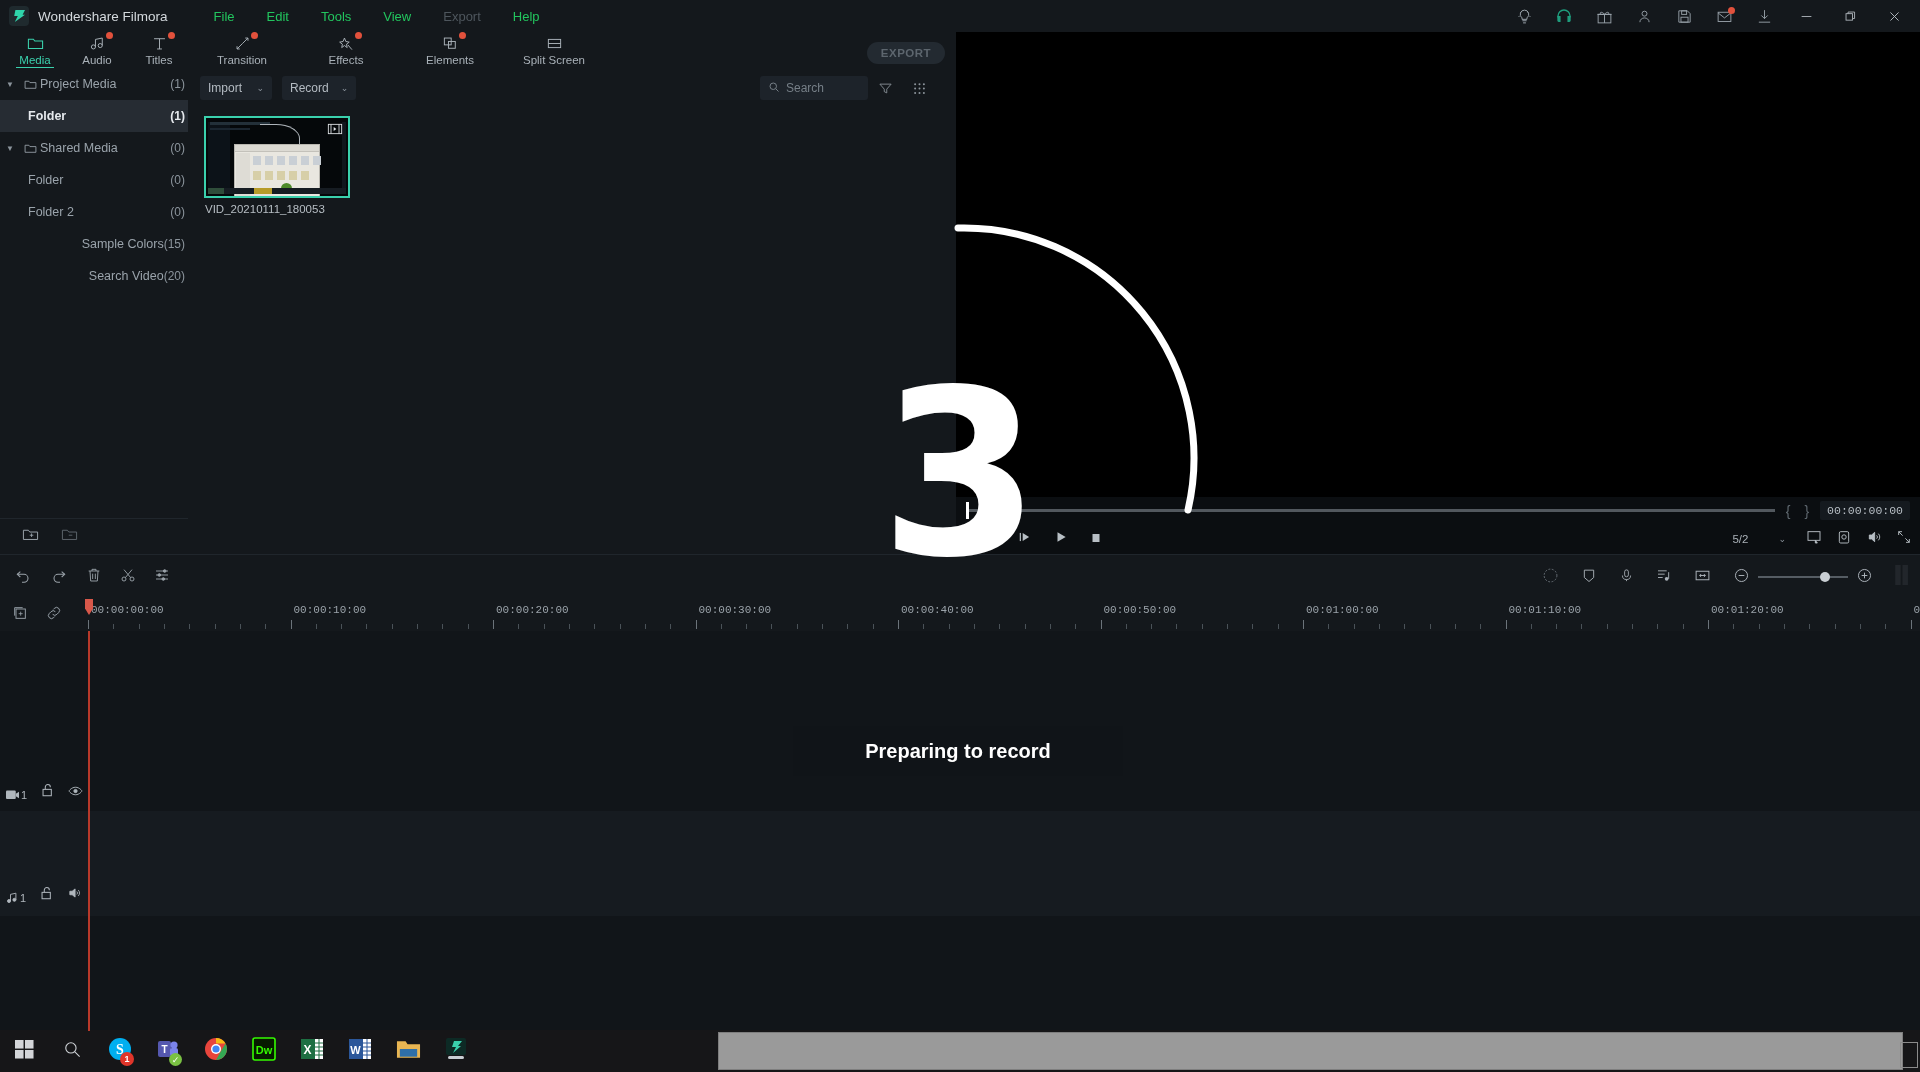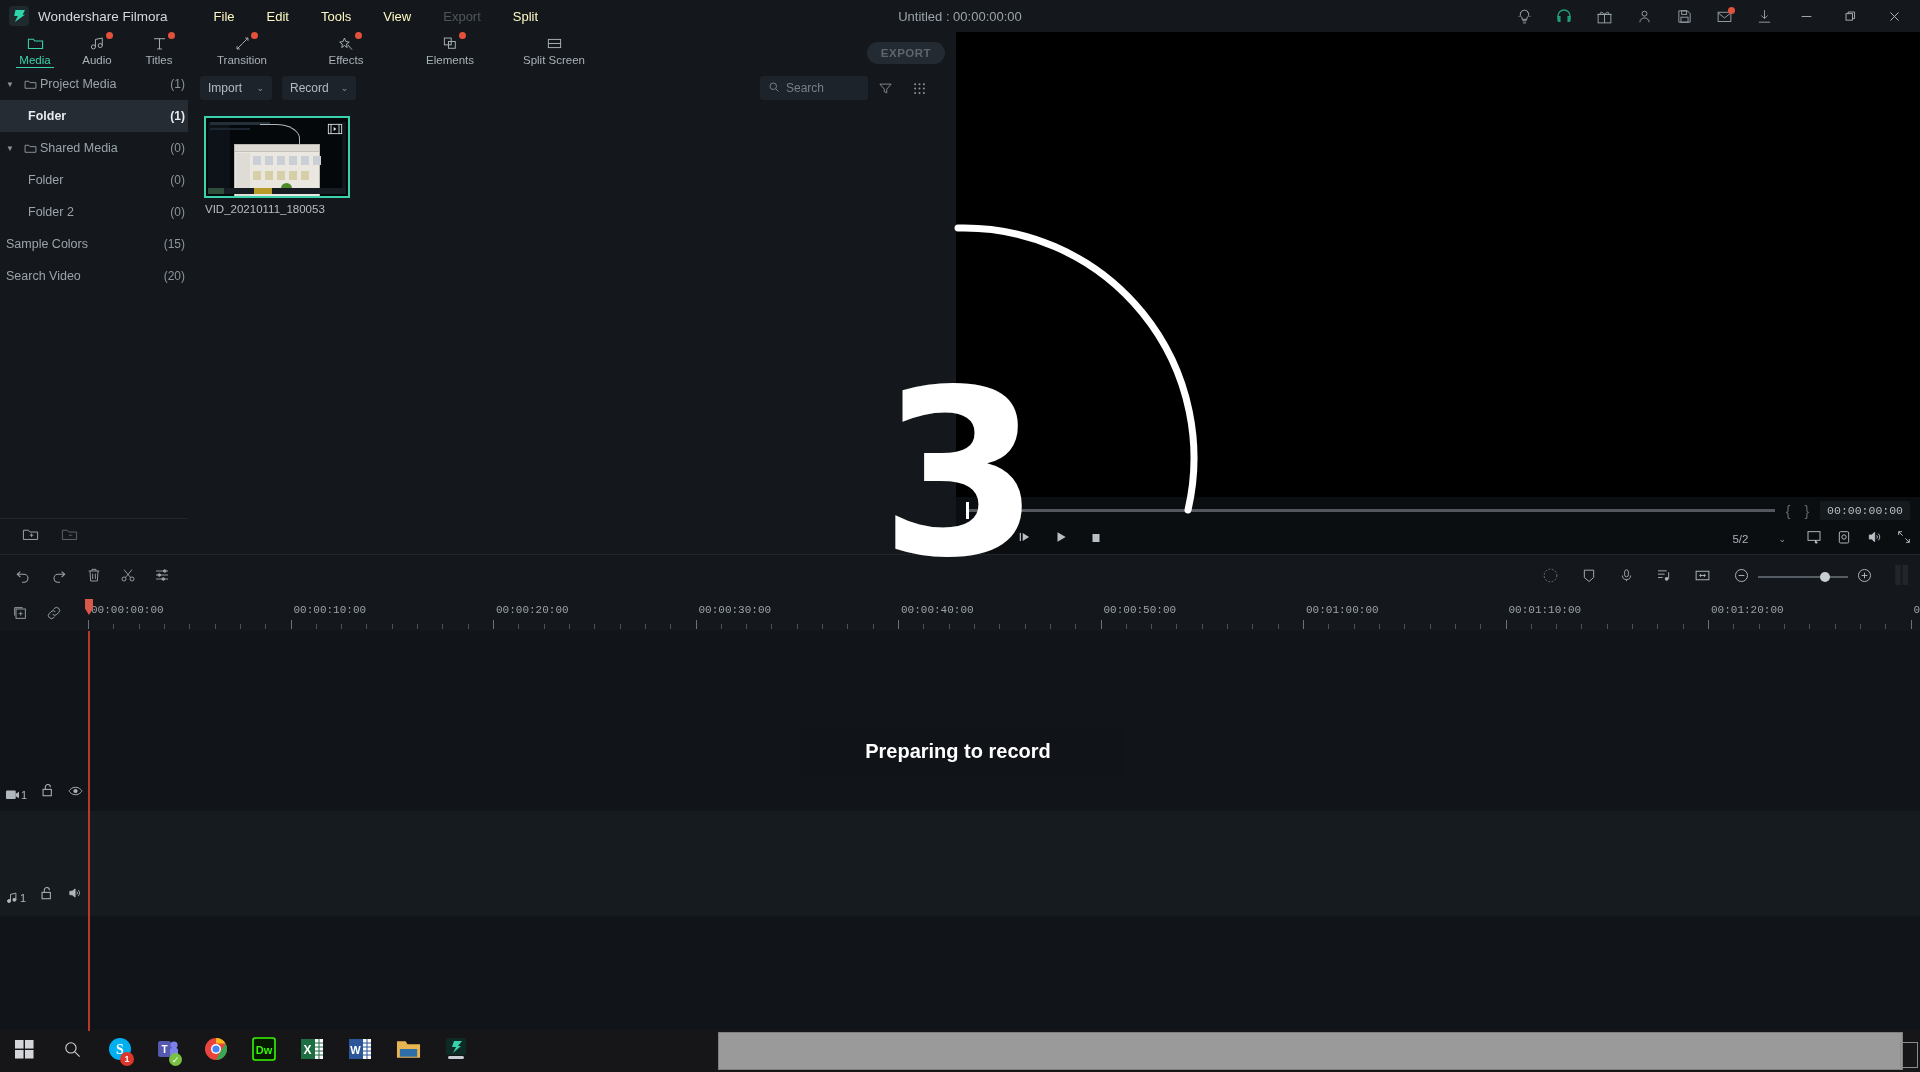--- a/index.html
+++ b/index.html
@@ -25,21 +25,21 @@
   }
   .logo-sq::after {
     content: ""; position: absolute; left: 4px; top: 4px;
     width: 12px; height: 12px;
     background: #2fd5ab;
     clip-path: polygon(20% 0%, 100% 0%, 80% 40%, 100% 40%, 15% 100%, 40% 50%, 10% 50%);
   }
   .app-name { font-size: 13.5px; color: #d4d9dd; margin-right: 30px; }
   .menu { display: flex; align-items: center; gap: 0px; }
   .menu-item {
-    font-size: 13px; color: #fef9c3; padding: 4px 16px; cursor: default;
+    font-size: 13px; color: #22c55e; padding: 4px 16px; cursor: default;
   }
   .menu-item.disabled { color: #4e565d; }
   .title-center {
     position: absolute; left: 0; right: 0; text-align: center;
     font-size: 13px; color: #9aa3ab; pointer-events: none;
   }
   .title-right {
     position: absolute; right: 0; top: 0; height: 32px;
     display: flex; align-items: center; gap: 0px; padding-right: 4px;
   }
@@ -92,21 +92,21 @@
   .side-row.sel { background: #262c33; color: #e6eaee; font-weight: bold; }
   .side-row .caret {
     width: 20px; display:flex; align-items:center; justify-content:center;
     font-size: 8px; color: #8b949c;
   }
   .side-row .foldericon { width: 20px; display:flex; align-items:center; justify-content:center; }
   .side-row .slabel { flex: 1; }
   .side-row .scount { color: #8b949c; font-size: 12px; }
   .side-row.sel .scount { color: #e6eaee; }
   .side-row.indent1 .slabel { padding-left: 28px; }
-  .side-row.indent0 .slabel { padding-left: 6px; }
+  .side-row.indent0 .slabel { padding-left: 6px; text-align: right; }
 
   .sidebar-bottom {
     position: absolute; top: 518px; left: 0; width: 196px; height: 36px;
     border-top: 1px solid #20262c; border-right: 1px solid #20262c;
     display: flex; align-items: center; gap: 22px; padding-left: 22px;
     background: #14181c;
   }
   .collapse-handle {
     position: absolute; left: 189px; top: 310px; width: 10px; height: 20px;
     display: flex; align-items: center; justify-content: center; color: #6d767e; font-size: 9px;
@@ -290,23 +290,22 @@
     <div class="logo-box">
       <span class="logo-sq"></span>
     </div>
     <div class="app-name">Wondershare Filmora</div>
     <div class="menu">
       <div class="menu-item">File</div>
       <div class="menu-item">Edit</div>
       <div class="menu-item">Tools</div>
       <div class="menu-item">View</div>
       <div class="menu-item disabled">Export</div>
-      <div class="menu-item">Split</div>
-    </div>
-    <div class="title-center">Untitled : 00:00:00:00</div>
+      <div class="menu-item">Help</div>
+    </div>
 
     <div class="title-right">
       <div class="ticon">
         <svg width="17" height="17" viewBox="0 0 24 24" fill="none" stroke="#9aa3ab" stroke-width="1.4">
           <path d="M9 18h6M10 21h4M12 3a6 6 0 0 0-3.5 10.9V16h7v-2.1A6 6 0 0 0 12 3z"></path>
           <path d="M3.5 12h1.5M19 12h1.5M5.8 5.8l1 1M17.2 5.8l-1 1" stroke-width="1.1"></path>
         </svg>
       </div>
       <div class="ticon">
         <svg width="18" height="18" viewBox="0 0 24 24" fill="none" stroke="#1f9e7e" stroke-width="1.8">

